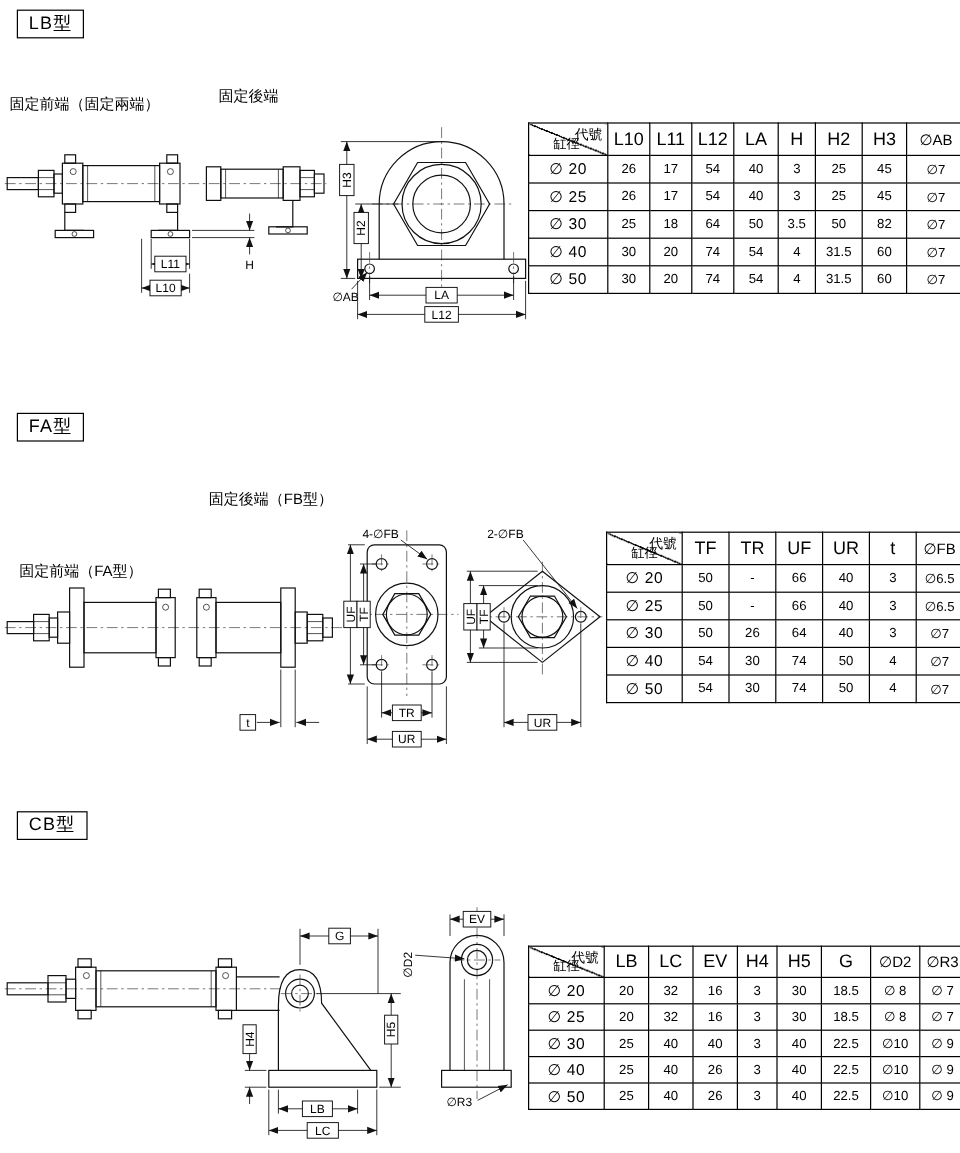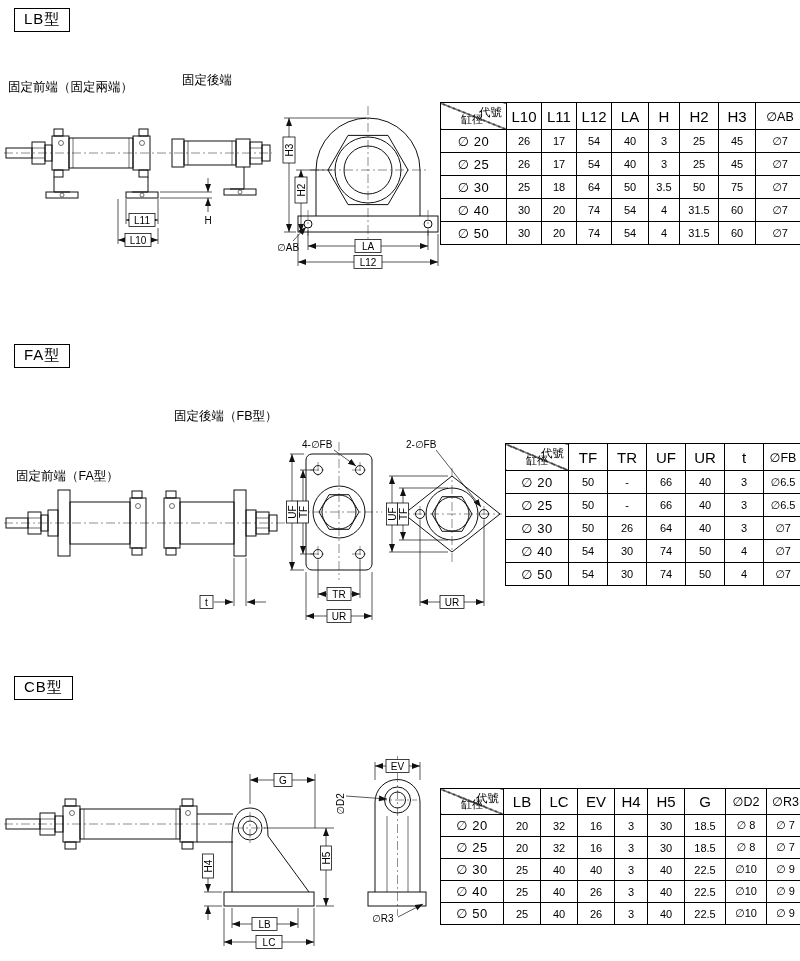--- a/index.html
+++ b/index.html
@@ -189,21 +189,21 @@
           <td>∅7</td>
     </tr>
     <tr style="height:23px;">
       <td class="bore">∅ 30</td>
       <td>25</td>
           <td>18</td>
           <td>64</td>
           <td>50</td>
           <td>3.5</td>
           <td>50</td>
-          <td>75</td>
+          <td>82</td>
           <td>∅7</td>
     </tr>
     <tr style="height:23px;">
       <td class="bore">∅ 40</td>
       <td>30</td>
           <td>20</td>
           <td>74</td>
           <td>54</td>
           <td>4</td>
           <td>31.5</td>

